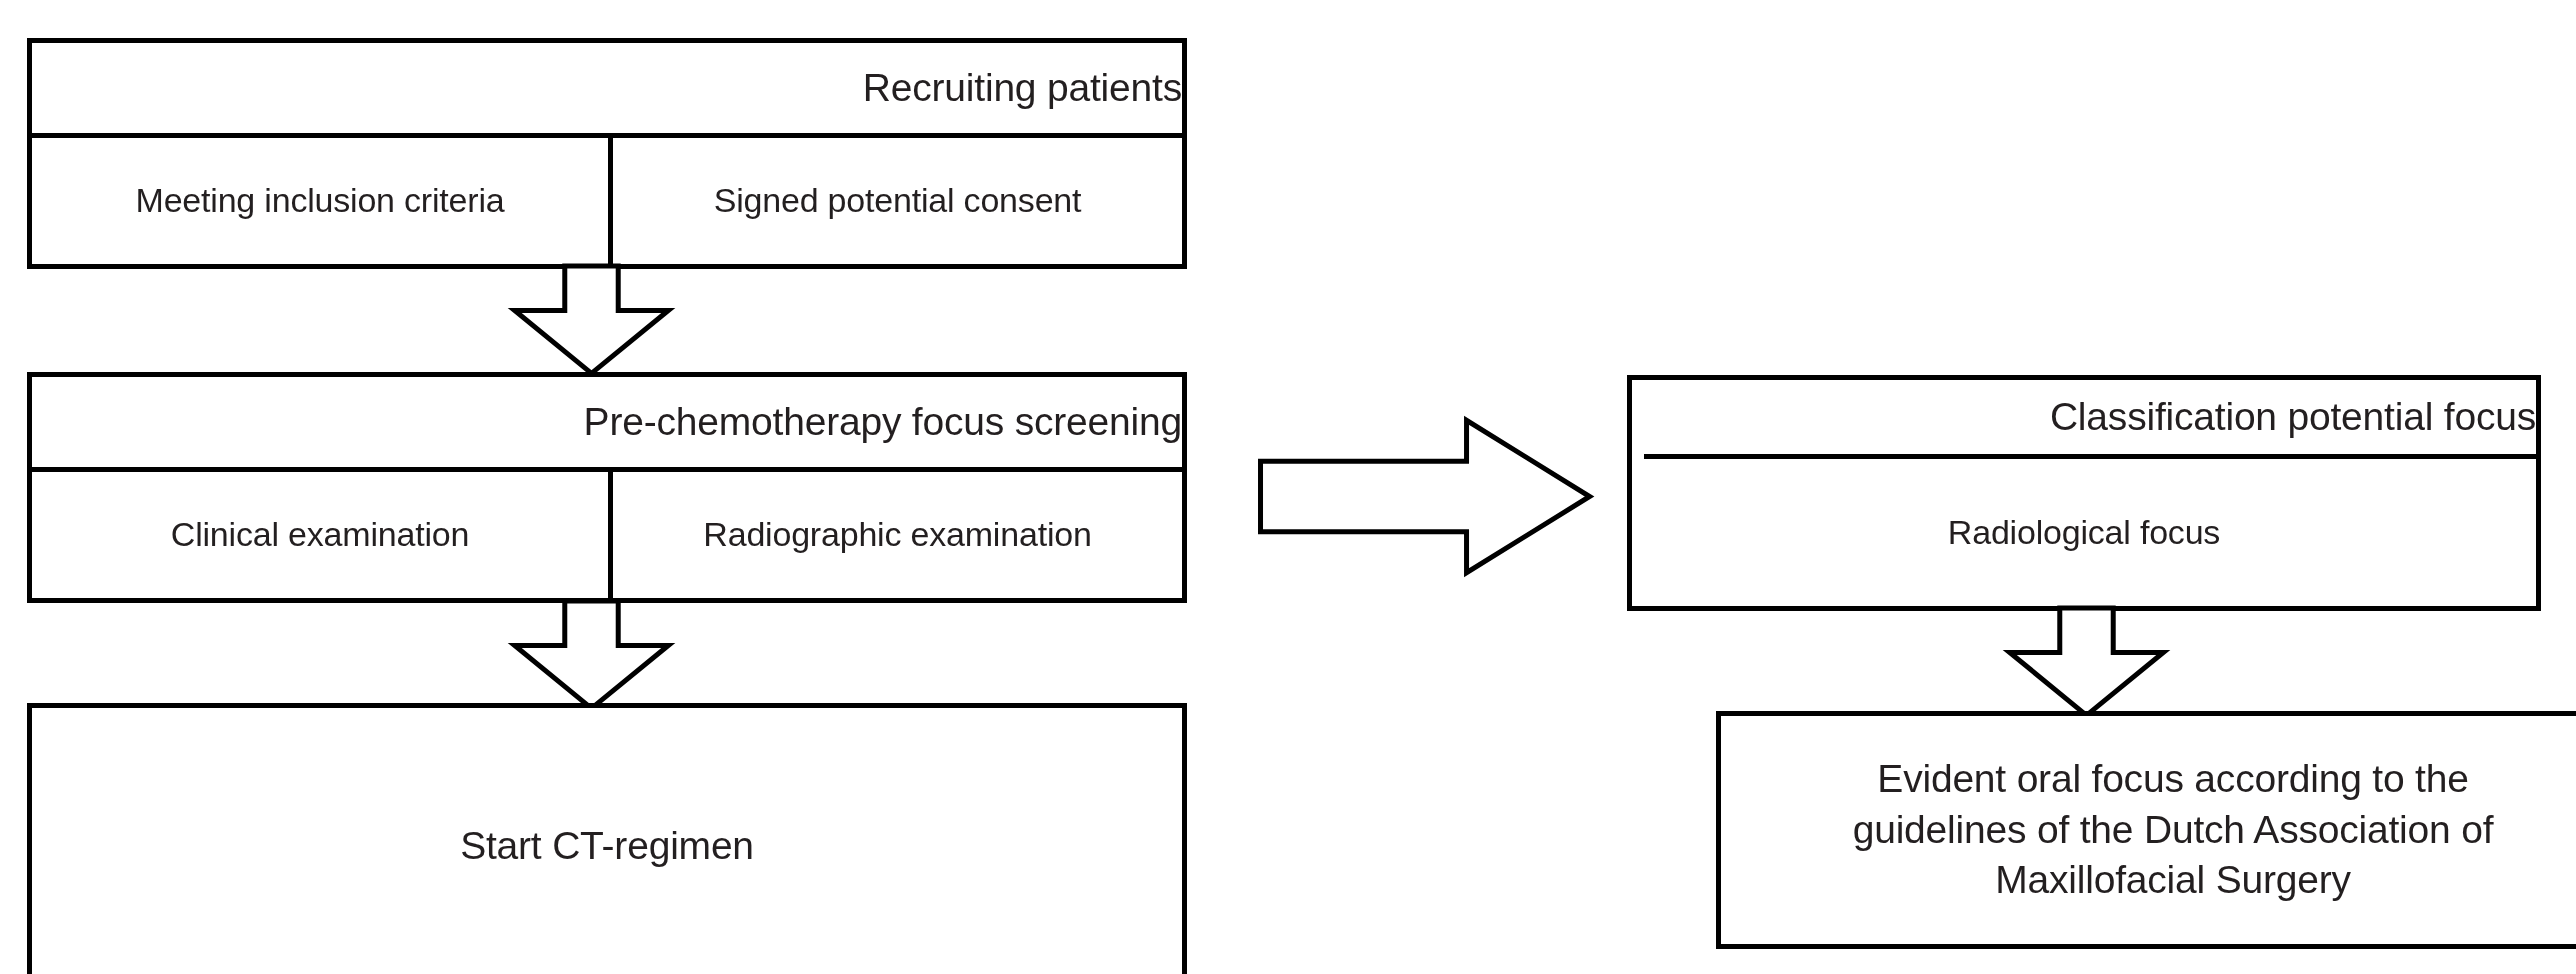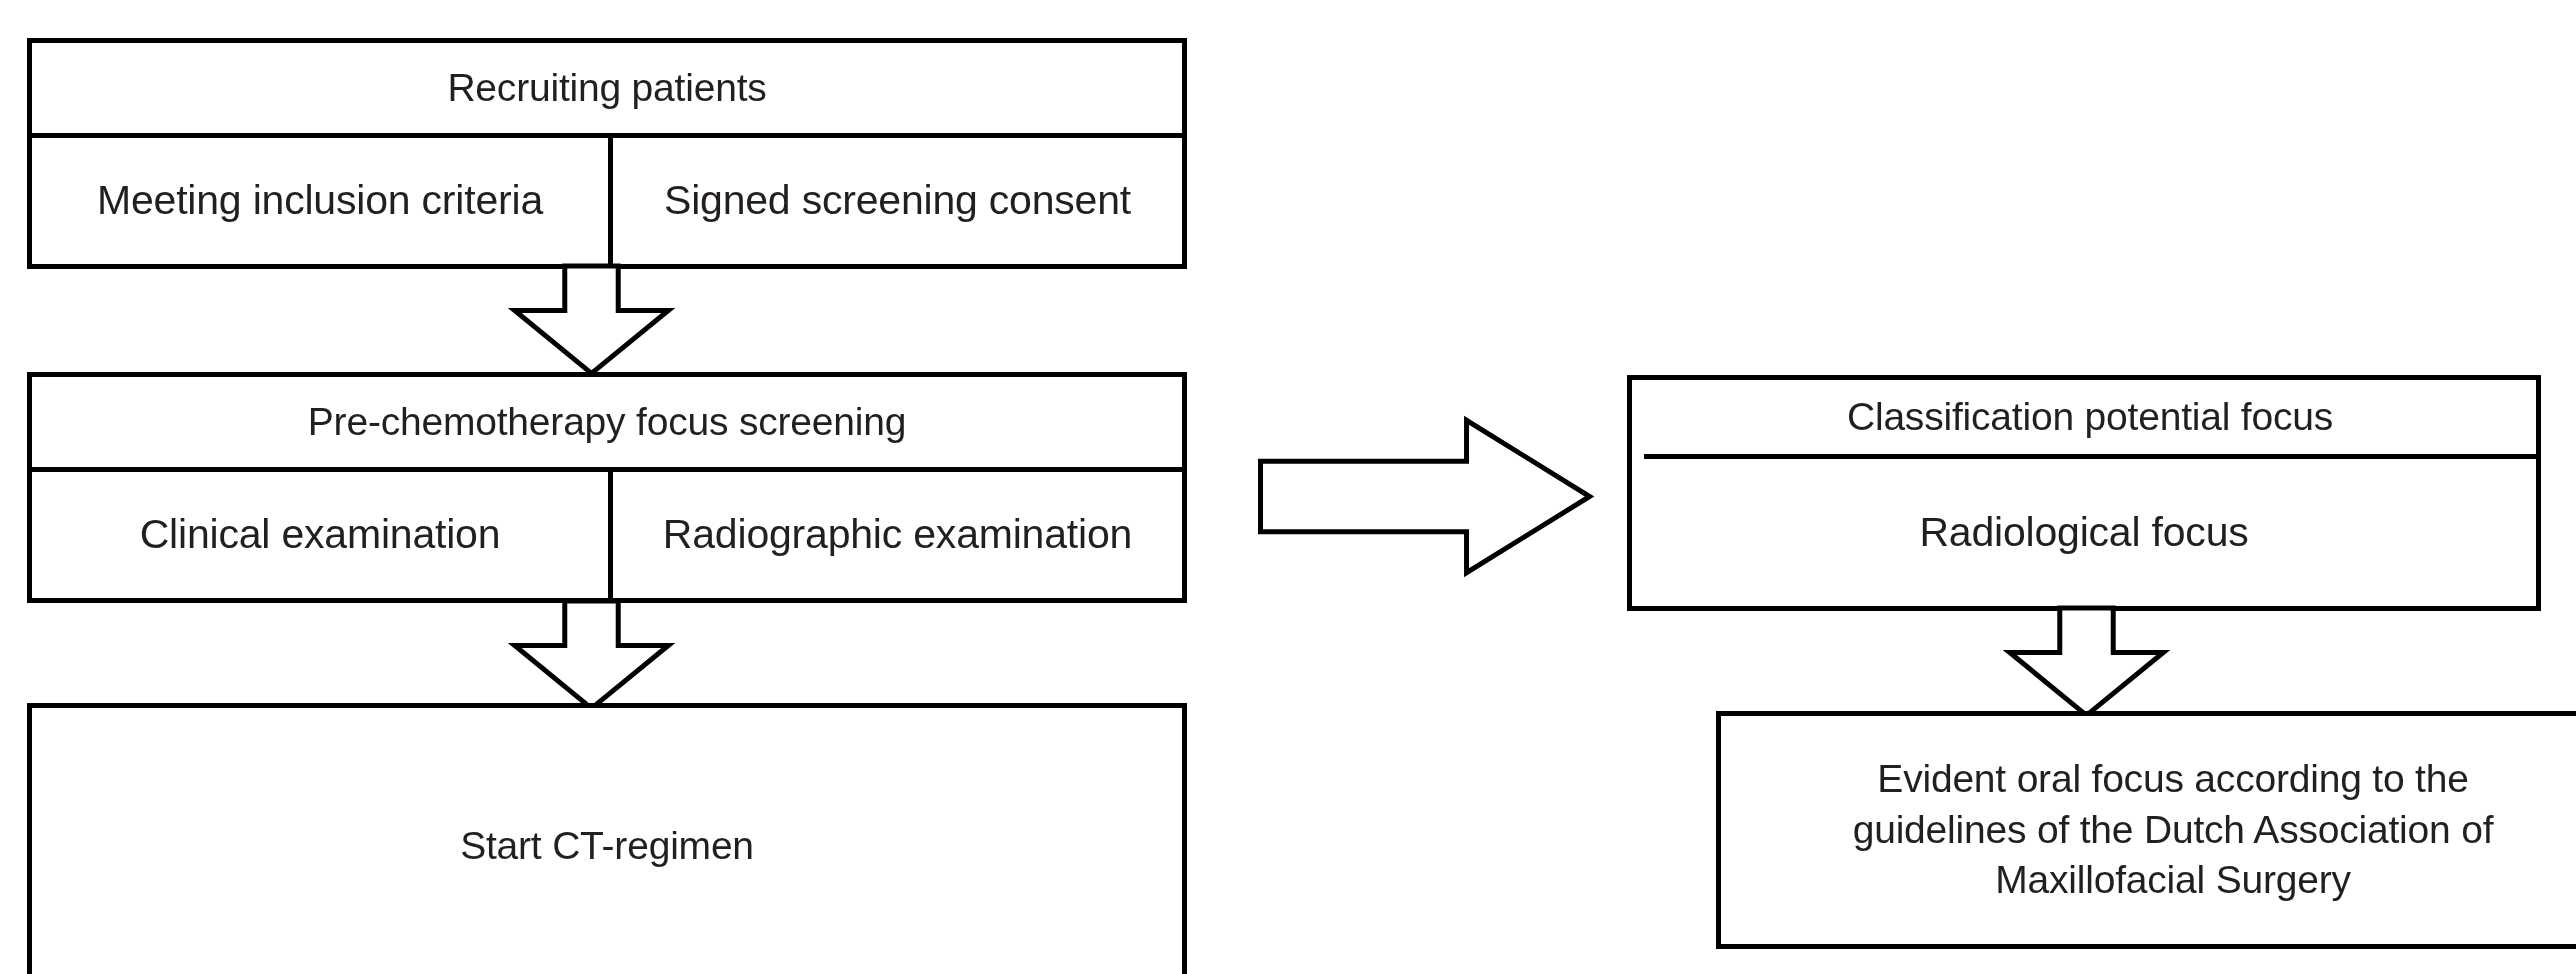--- a/index.html
+++ b/index.html
@@ -27,21 +27,21 @@
     background: #ffffff;
     border: 5.9px solid #000000;
     display: flex;
     flex-direction: column;
   }
 
   .fbox-header {
     box-sizing: border-box;
     display: flex;
     align-items: center;
-    justify-content: center;
+    justify-content: flex-end;
     text-align: center;
     background: #ffffff;
   }
 
   .fbox-header.with-rule {
     border-bottom: 5.9px solid #000000;
   }
 
   .fbox-subrow {
     box-sizing: border-box;
@@ -77,21 +77,21 @@
   
   .t-title {
     font-size: 39px;
     line-height: 1.16;
     font-weight: 400;
     letter-spacing: -0.2px;
     white-space: nowrap;
   }
 
   .t-cell {
-    font-size: 41px;
+    font-size: 34px;
     line-height: 1.16;
     font-weight: 400;
     letter-spacing: -0.2px;
     white-space: nowrap;
   }
 
   .t-multiline {
     font-size: 39px;
     line-height: 1.30;
     font-weight: 400;
@@ -124,21 +124,21 @@
 
   <div class="fbox" style="left:27px; top:38px; width:1160px; height:231px;">
     <div class="fbox-header with-rule" style="height:95px;">
       <span class="t-title">Recruiting patients</span>
     </div>
     <div class="fbox-subrow">
       <div class="fbox-cell" style="flex:0 0 576px;">
         <span class="t-cell">Meeting inclusion criteria</span>
       </div>
       <div class="fbox-cell" style="flex:1 1 auto;">
-        <span class="t-cell">Signed screening consent</span>
+        <span class="t-cell">Signed potential consent</span>
       </div>
     </div>
   </div>
 
   <div class="arrow" style="left:513px; top:266px; width:157px; height:109px;">
     <svg viewBox="0 0 188 130" preserveAspectRatio="none">
       <polygon class="arrow-shape" points="62,0 126,0 126,53 186,53 94,128 2,53 62,53"></polygon>
     </svg>
   </div>
 

